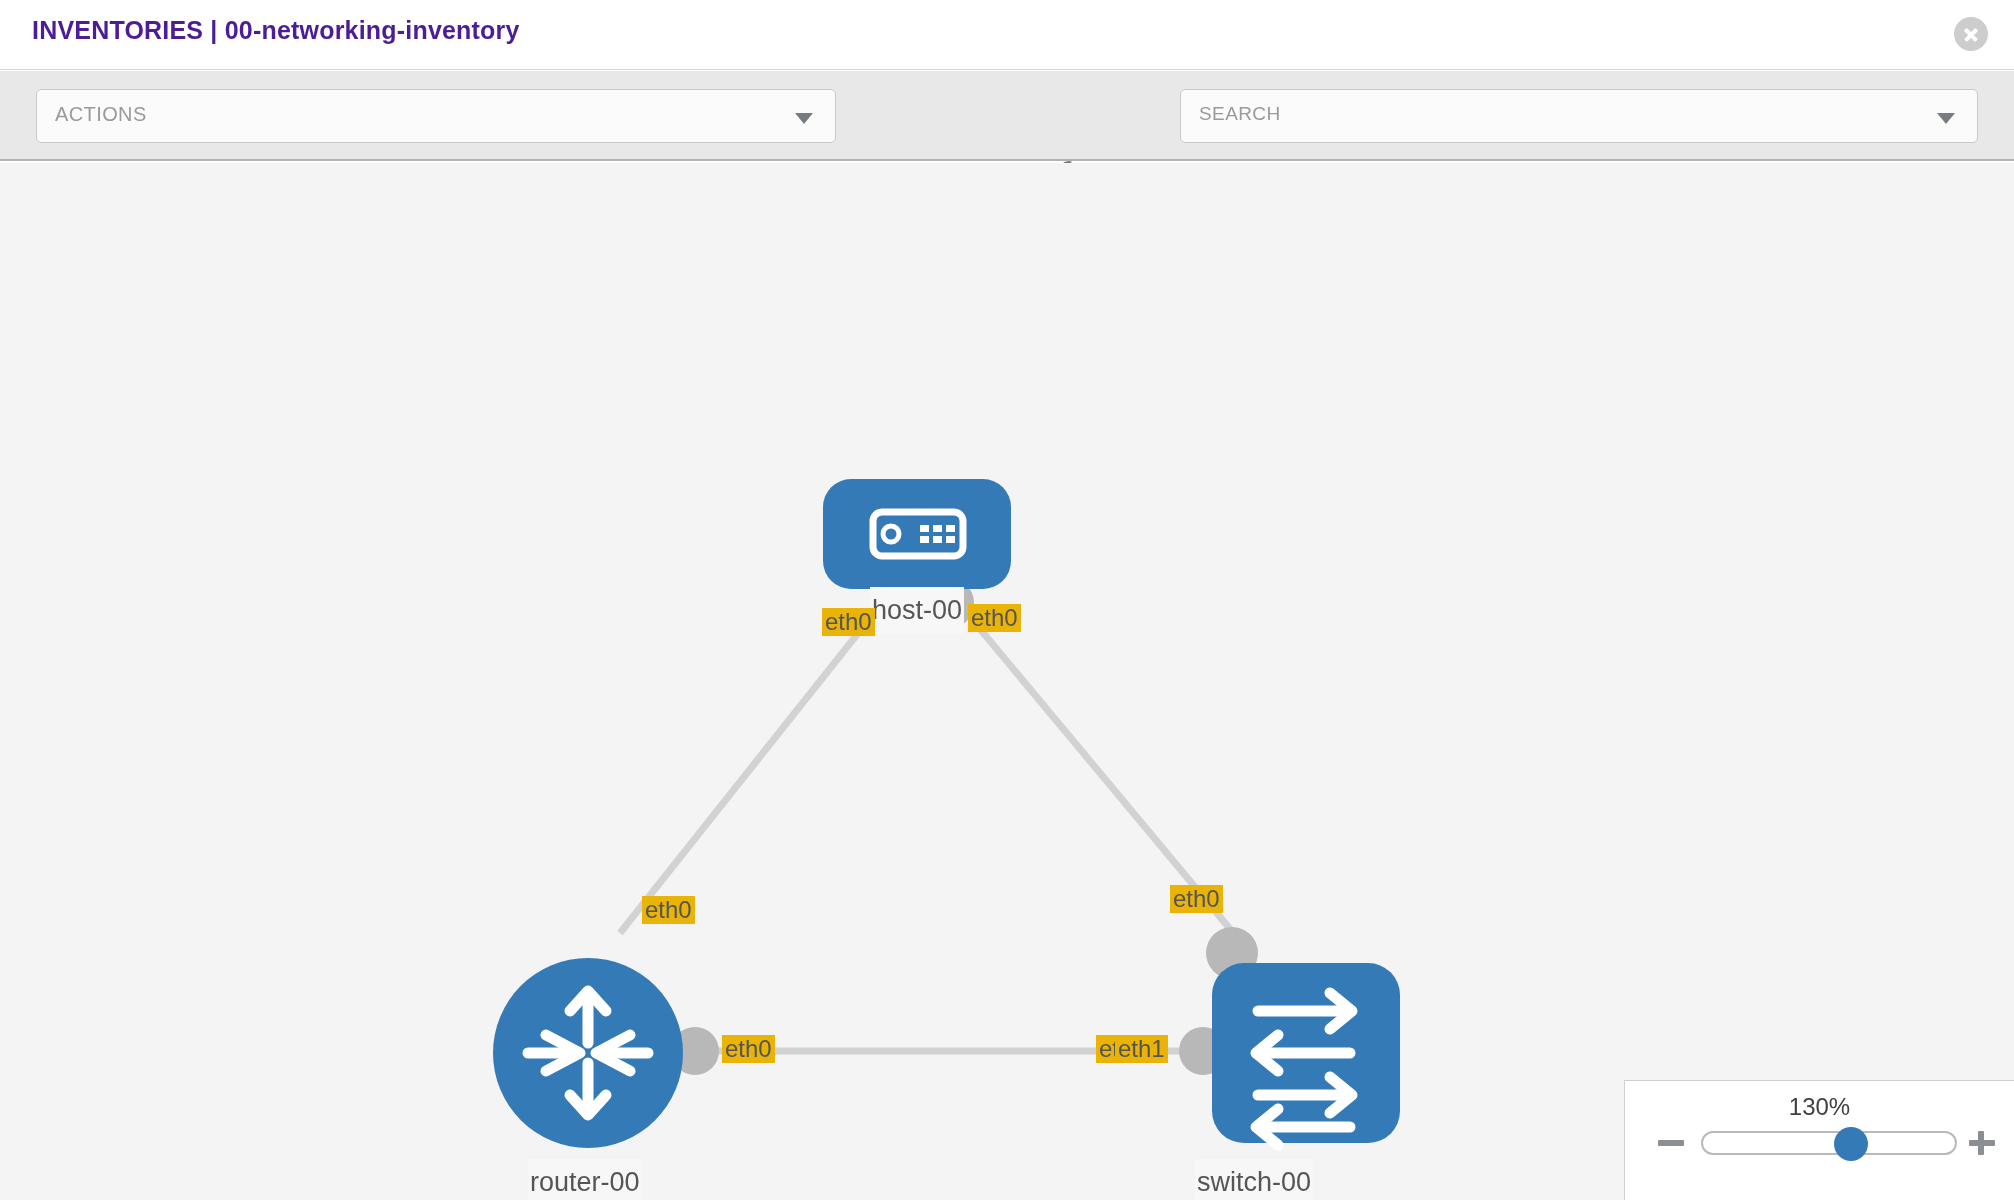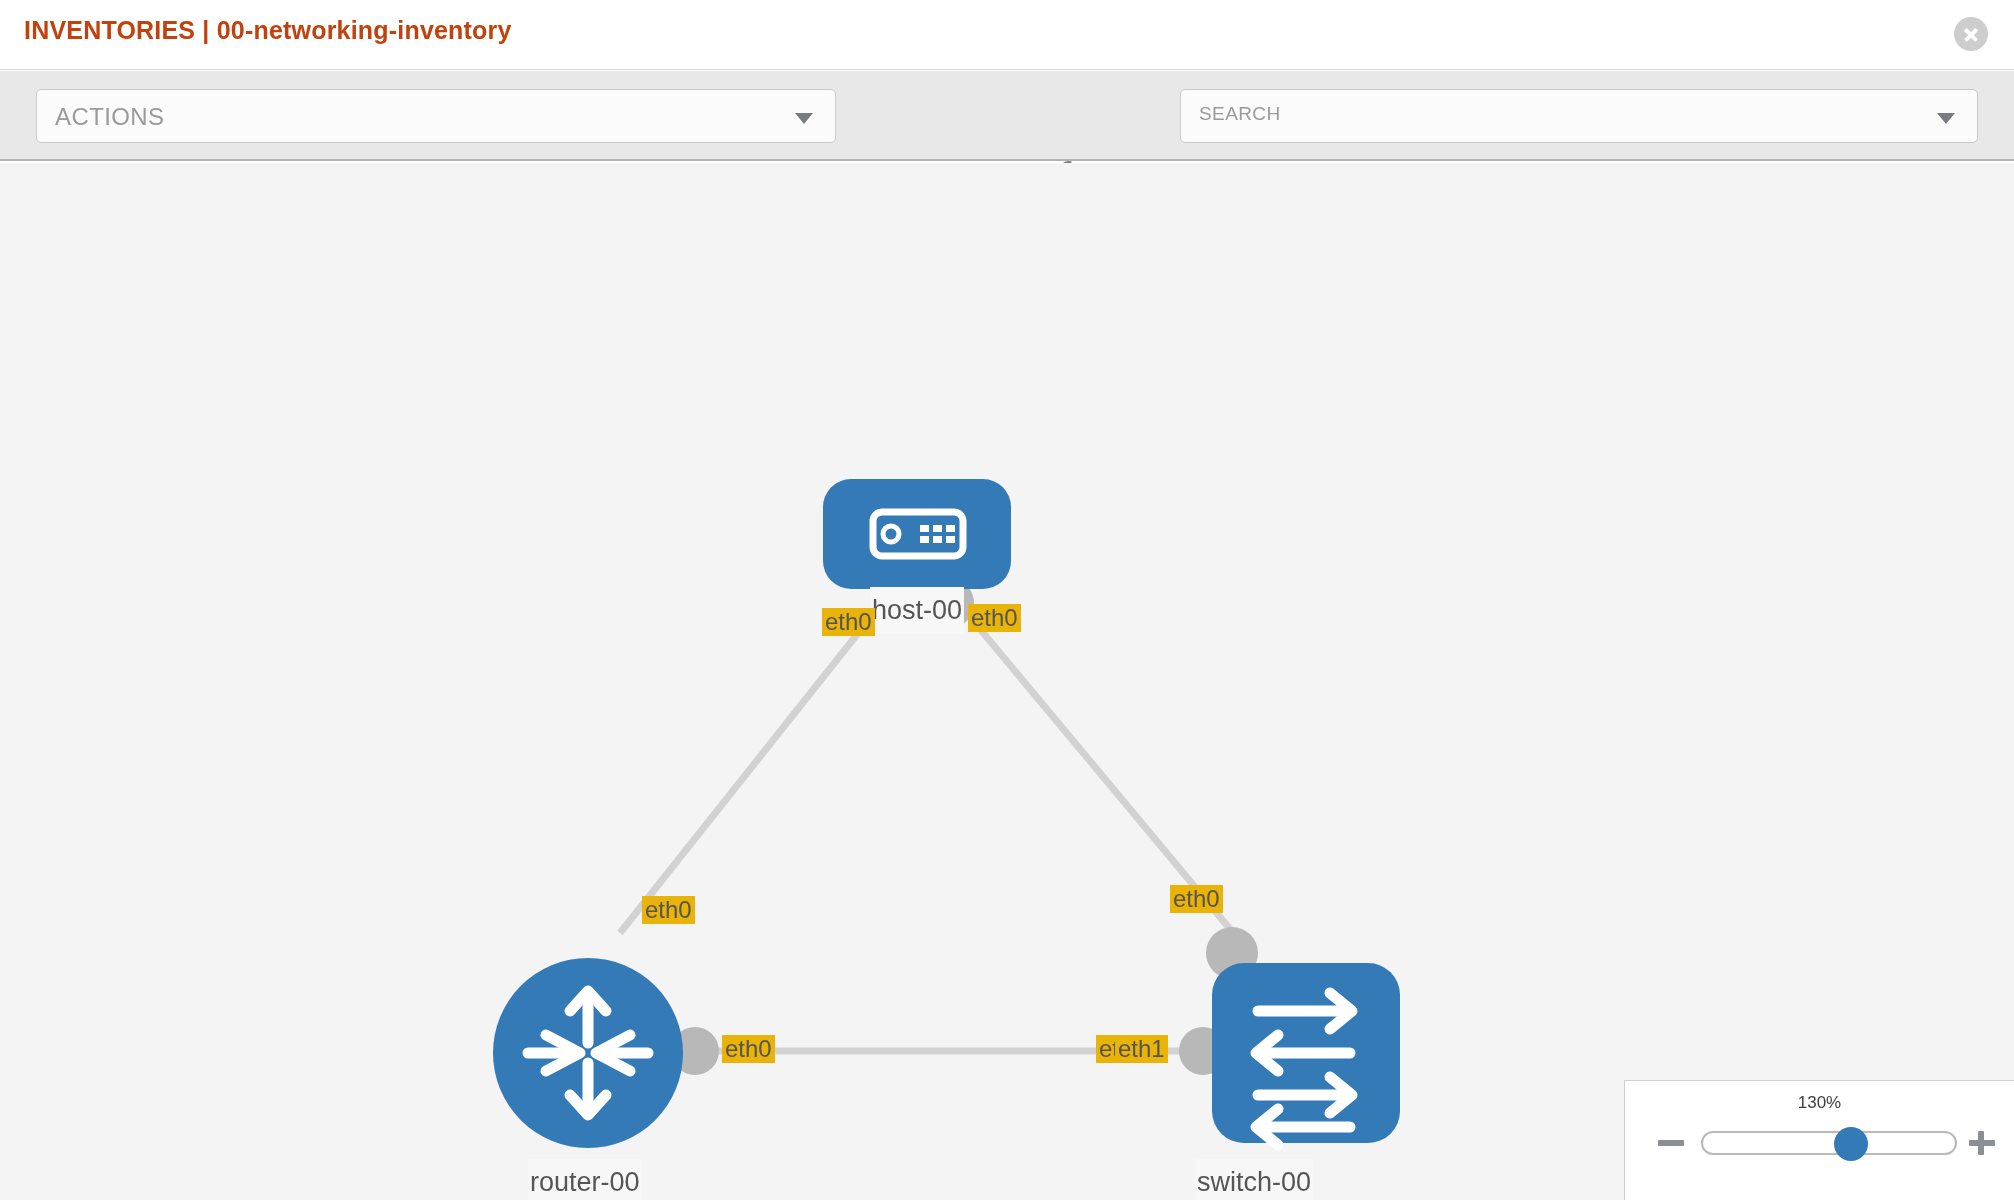--- a/index.html
+++ b/index.html
@@ -19,24 +19,24 @@
 
   
   .header {
     position: absolute; top: 0; left: 0;
     width: 2014px; height: 70px;
     background: #ffffff;
     border-bottom: 1px solid #d7d7d7;
   }
   .header-title {
     position: absolute;
-    left: 24px; top: 16px;
+    left: 32px; top: 16px;
     font-size: 25px;
     font-weight: bold;
-    color: #c2410c;
+    color: #4c1d95;
     letter-spacing: 0.2px;
     white-space: nowrap;
   }
   .close-btn {
     position: absolute;
     right: 26px; top: 17px;
     width: 34px; height: 34px;
     border-radius: 50%;
     background: #cdcdcd;
     cursor: pointer;
@@ -63,21 +63,21 @@
     position: absolute;
     left: 36px; top: 18px;
     width: 800px; height: 54px;
     background: #fbfbfb;
     border: 1px solid #c8c8c8;
     border-radius: 5px;
   }
   .actions-label {
     position: absolute;
     left: 18px; top: 13px;
-    font-size: 24px;
+    font-size: 20px;
     color: #9a9a9a;
     letter-spacing: 0.4px;
   }
   .caret {
     position: absolute;
     right: 22px; top: 23px;
     width: 0; height: 0;
     border-left: 9px solid transparent;
     border-right: 9px solid transparent;
     border-top: 11px solid #777c82;
@@ -144,21 +144,21 @@
     right: 0; bottom: 0;
     width: 390px; height: 120px;
     background: #ffffff;
     border-top: 1px solid #d0d0d0;
     border-left: 1px solid #d0d0d0;
   }
   .zoom-value {
     position: absolute;
     top: 12px; left: 0; right: 0;
     text-align: center;
-    font-size: 17px;
+    font-size: 24px;
     color: #404040;
   }
   .zoom-minus, .zoom-plus {
     position: absolute;
     top: 48px;
     width: 28px; height: 28px;
     cursor: pointer;
   }
   .zoom-minus { left: 32px; }
   .zoom-plus  { right: 18px; }

